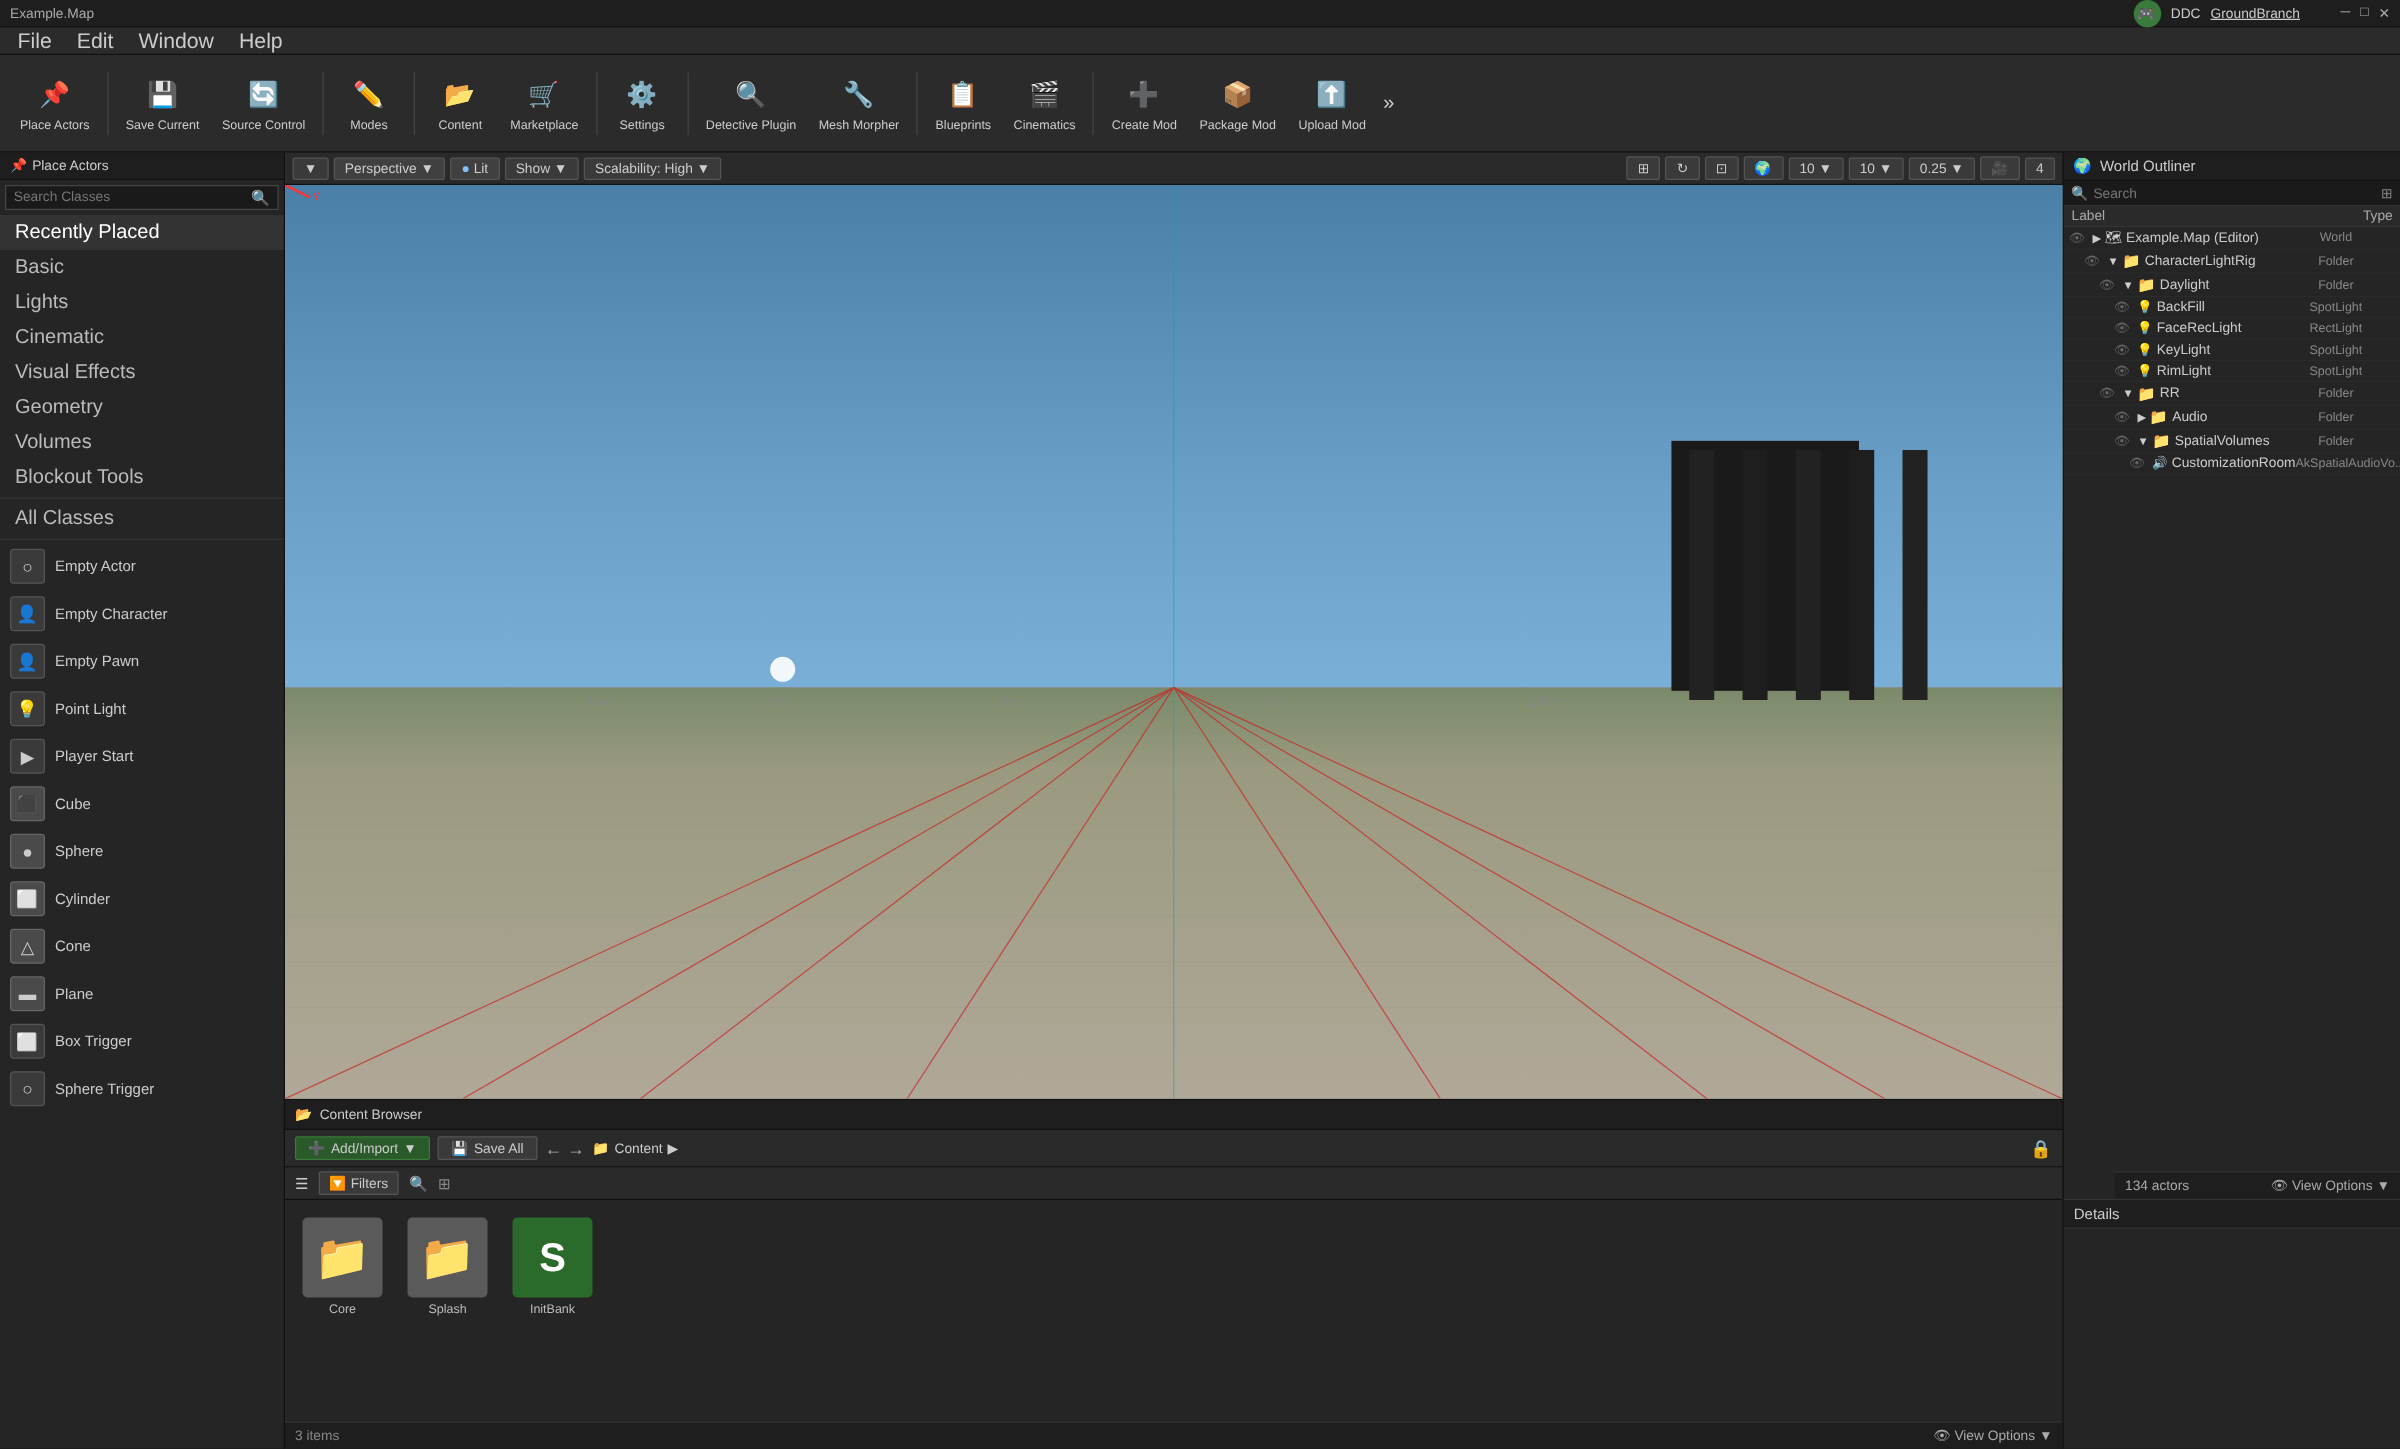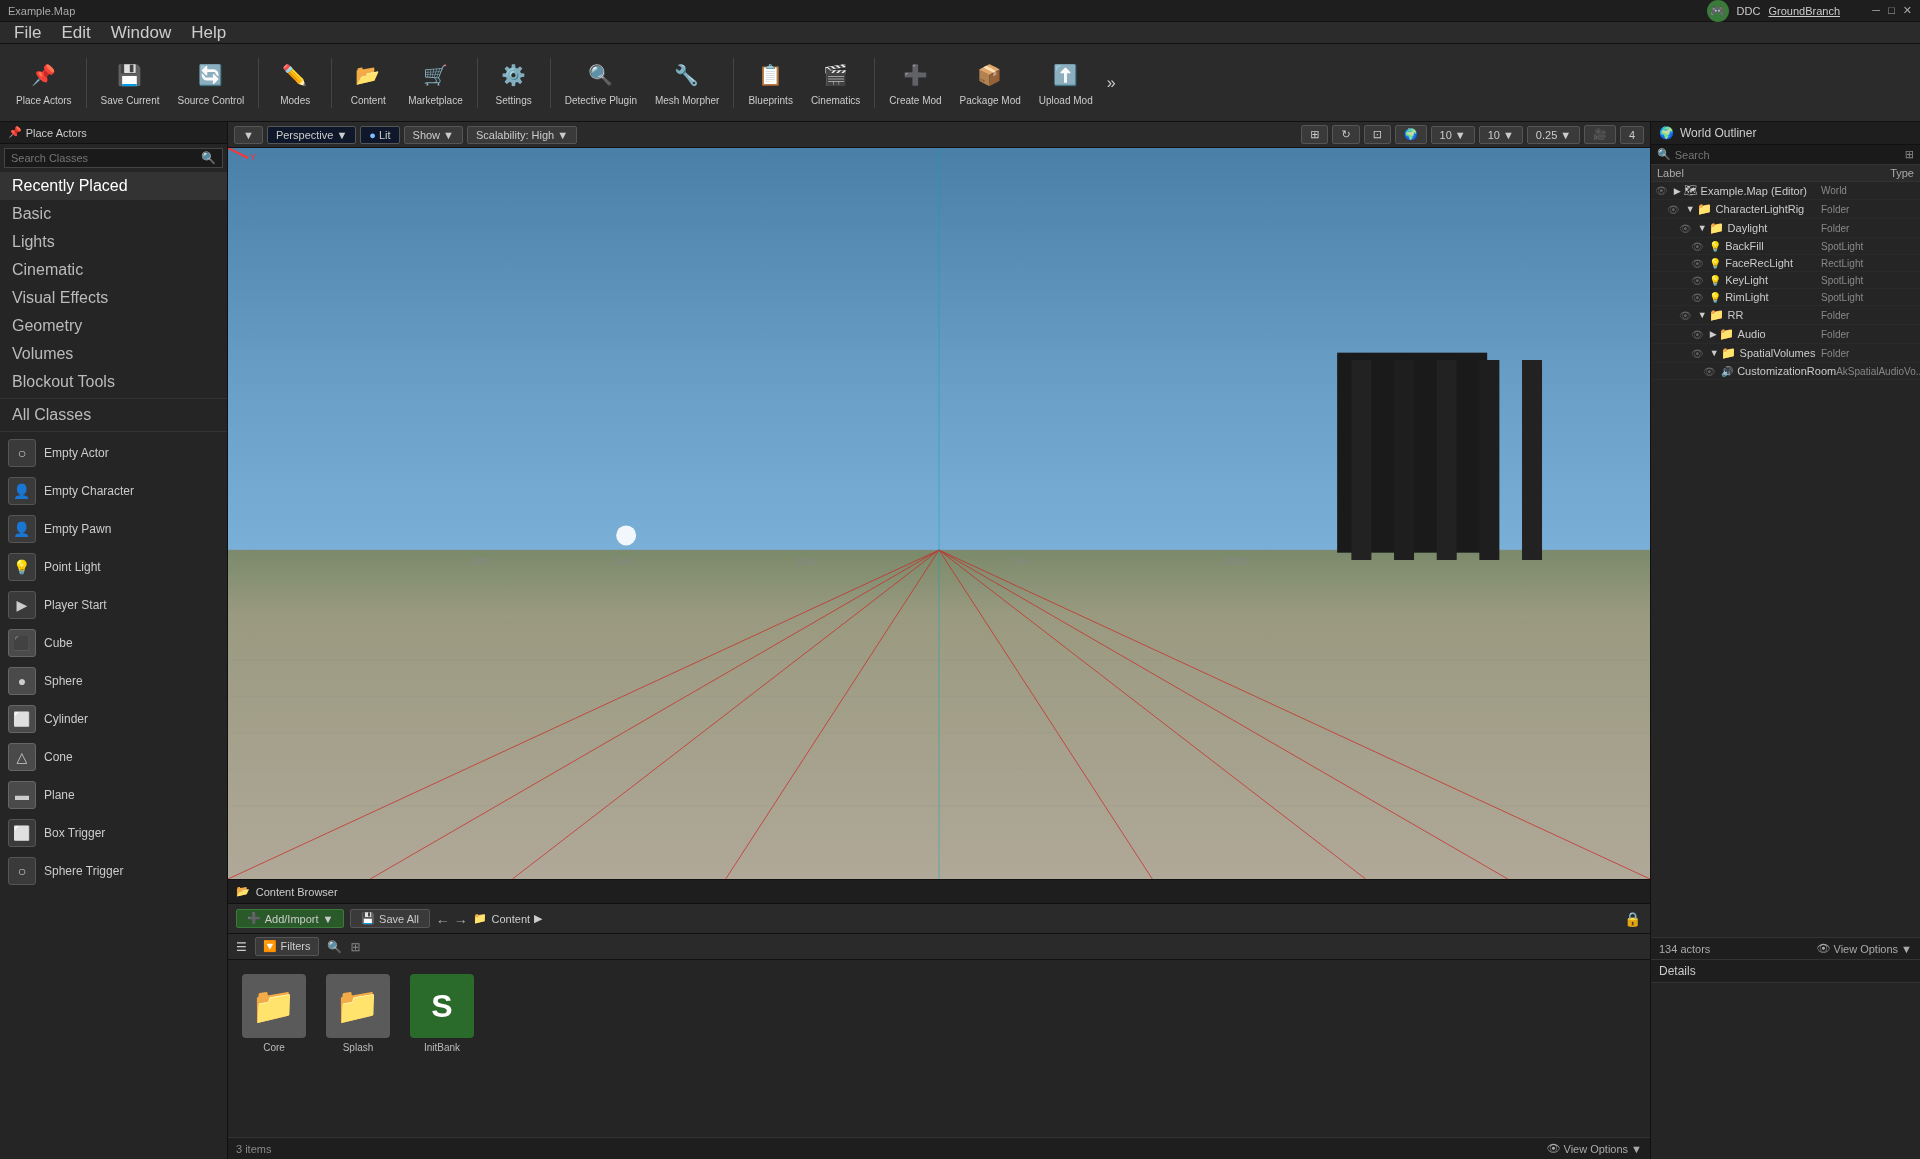--- a/index.html
+++ b/index.html
@@ -196,21 +196,21 @@
       font-size: 11px;
       color: #ccc;
       cursor: pointer;
       background: #3a3a3a;
       border: 1px solid #555;
       border-radius: 2px;
       display: flex;
       align-items: center;
       gap: 3px;
     }
-    .vp-btn.active { background: #0f172a; }
+    .vp-btn.active { background: #404040; }
     #viewport-canvas {
       flex: 1;
       position: relative;
       overflow: hidden;
       background: linear-gradient(180deg, #6a9fc5 0%, #7ab0d4 25%, #8bbfe0 35%, #5a7a5a 50%, #6a8a6a 52%, #9a9a8a 55%, #b0b0a0 100%);
     }
 
     
     #right-panel {
       width: 270px;
@@ -262,36 +262,37 @@
     .outliner-row {
       display: flex;
       align-items: center;
       padding: 2px 4px;
       font-size: 11px;
       color: #ccc;
       border-bottom: 1px solid #2a2a2a;
       cursor: pointer;
     }
     .outliner-row .row-indent { display: flex; align-items: center; flex: 1; gap: 3px; }
-    .outliner-row .row-type { width: 95px; font-size: 10px; color: #888; text-align: left; }
+    .outliner-row .row-type { width: 95px; font-size: 10px; color: #888; text-align: center; }
     .eye-icon { font-size: 10px; color: #666; margin-right: 3px; cursor: pointer; }
     .indent-1 { padding-left: 12px; }
     .indent-2 { padding-left: 24px; }
     .indent-3 { padding-left: 36px; }
     .indent-4 { padding-left: 48px; }
     .folder-icon { color: #d4a830; font-size: 12px; }
     .actor-count-bar {
       padding: 4px 8px;
       font-size: 11px;
       color: #aaa;
       background: #1e1e1e;
       border-top: 1px solid #333;
       display: flex;
       align-items: center;
       justify-content: space-between;
+      margin-left: 41px;
     }
     #details-panel {
       height: 200px;
       background: #252525;
       border-top: 1px solid #333;
       display: flex;
       flex-direction: column;
     }
     #details-header {
       background: #1e1e1e;

